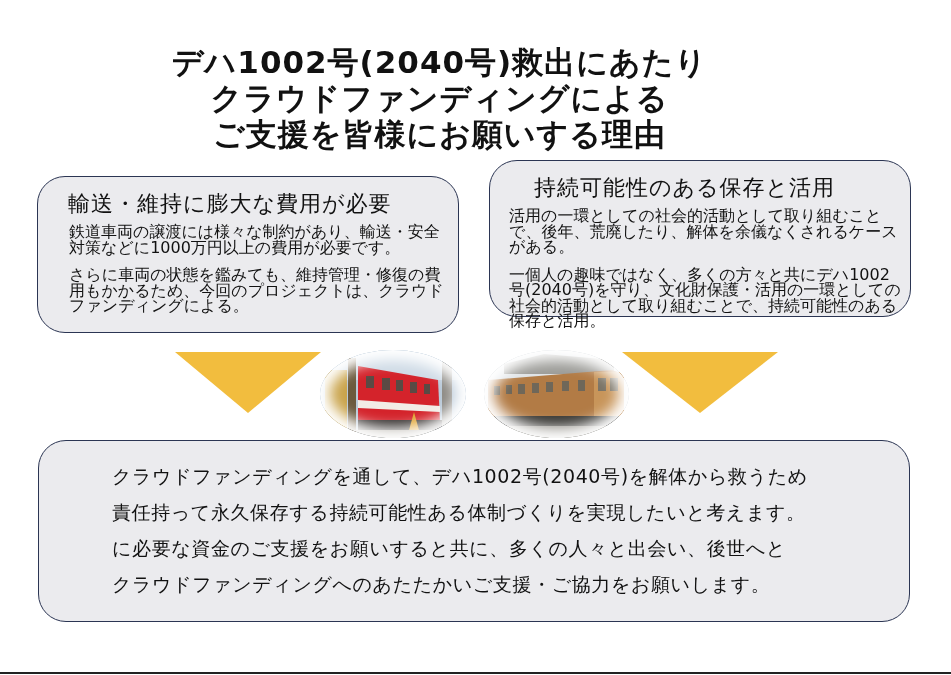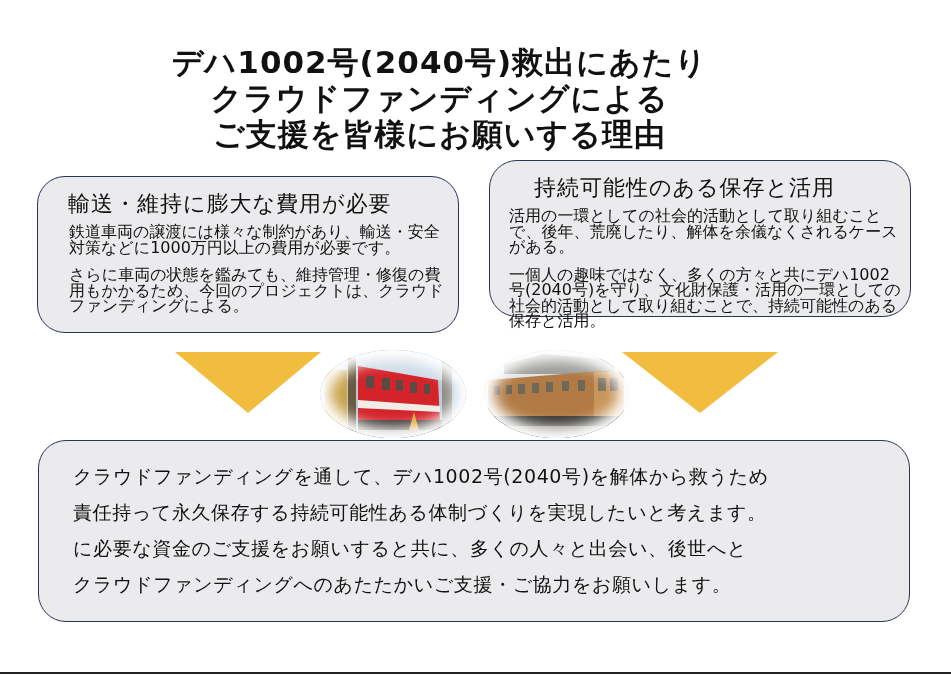--- a/index.html
+++ b/index.html
@@ -48,21 +48,21 @@
   .photo svg { width: 100%; height: 100%; display: block; }
   .photo::after {
     content: ""; position: absolute; inset: 0; border-radius: 50%;
     box-shadow: inset 0 0 14px 10px #ffffff;
   }
   .box-bottom { left: 38px; top: 440px; width: 872px; height: 182px; }
   .bottom-body {
     position: absolute; left: 34px; top: 17px; width: 820px;
     font-size: 19px; line-height: 36px; color: #111; letter-spacing: 0.6px;
   }
-  .bottom-body div { white-space: nowrap; }
+  .bottom-body div { white-space: nowrap; margin-left: 39px; }
   .page-rule {
     position: absolute; left: 0; top: 672px; width: 951px; height: 2px; background: #222;
   }
 </style>
 </head>
 <body>
 
 <div class="title">
   <div>デハ1002号(2040号)救出にあたり</div>
   <div>クラウドファンディングによる</div>

